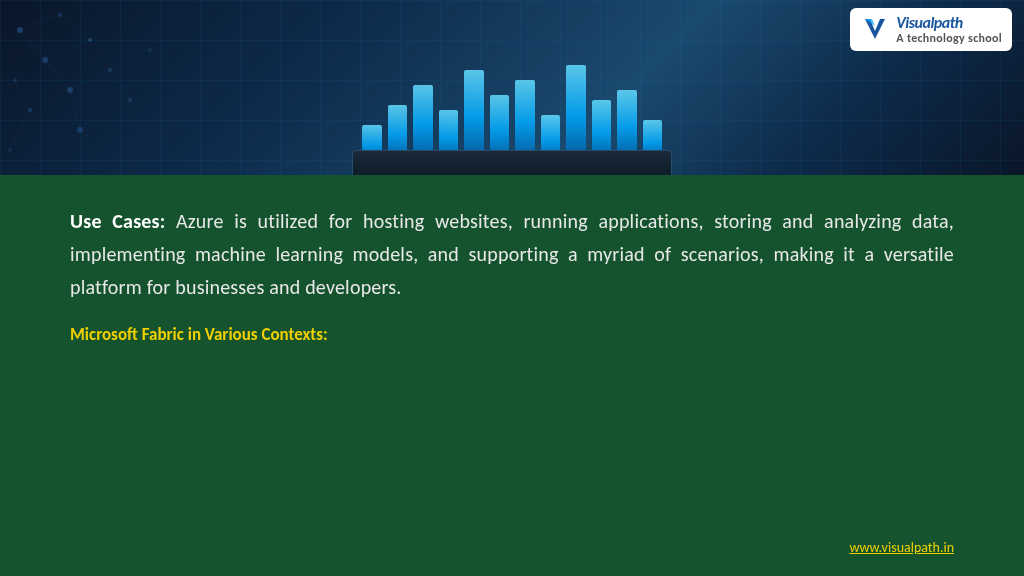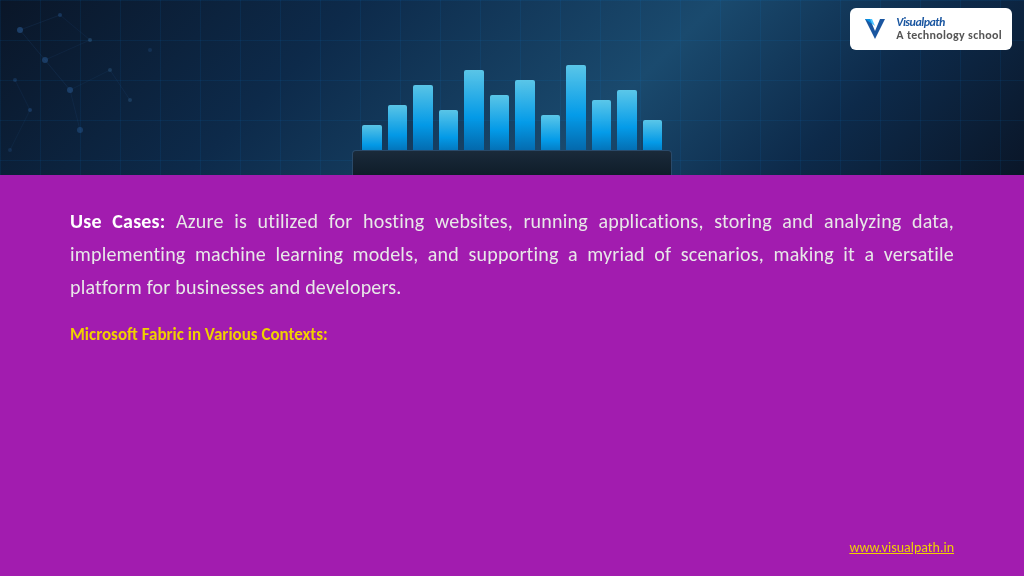--- a/index.html
+++ b/index.html
@@ -92,38 +92,38 @@
       z-index: 10;
     }
 
     .logo-text-group {
       display: flex;
       flex-direction: column;
       line-height: 1.1;
     }
 
     .logo-visual {
-      font-size: 12px;
+      font-size: 16px;
       font-weight: 900;
       color: #1a56a0;
       font-style: italic;
       letter-spacing: -0.5px;
     }
 
     .logo-sub {
       font-size: 12px;
       color: #555;
       letter-spacing: 0.3px;
       font-weight: bold;
     }
 
     
     .content-area {
       flex: 1;
-      background: #a21caf;
+      background: #14532d;
       padding: 30px 70px 20px 70px;
       display: flex;
       flex-direction: column;
       justify-content: flex-start;
     }
 
     .main-text {
       color: #e8e8e8;
       font-size: 20px;
       line-height: 1.65;

